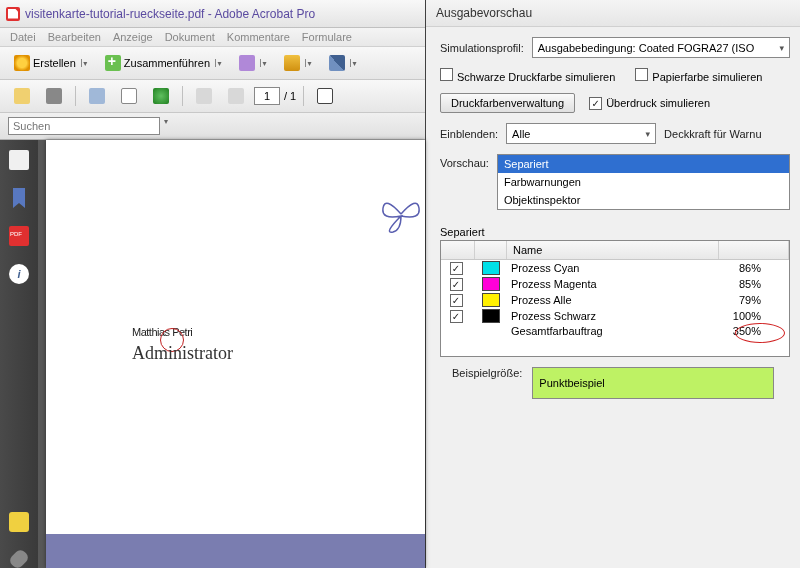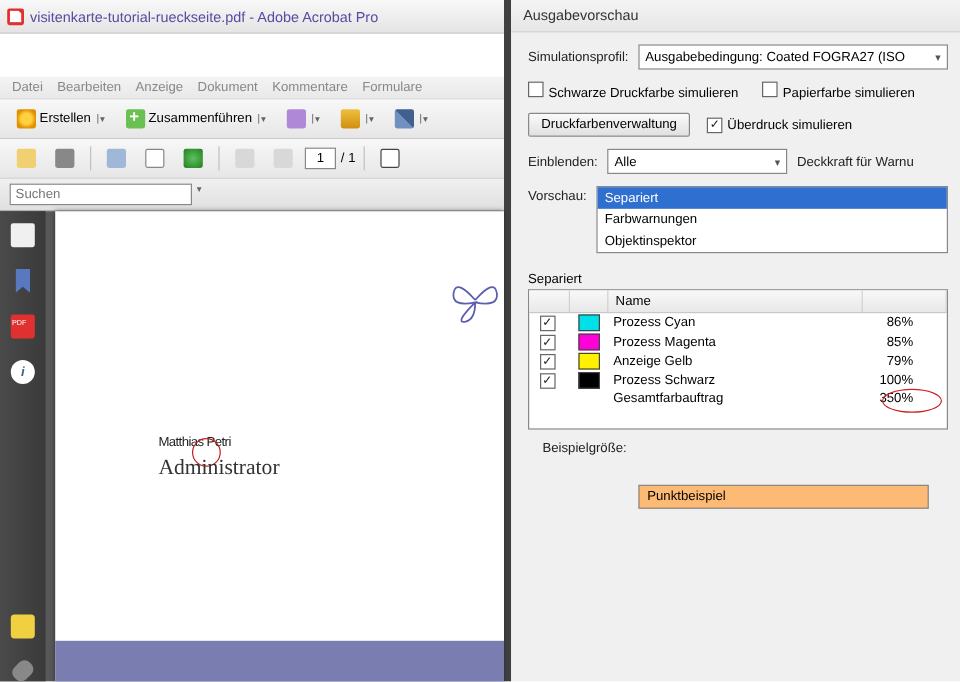--- a/index.html
+++ b/index.html
@@ -1,23 +1,23 @@
 <!DOCTYPE html>
 <html><head>
 <meta charset="utf-8">
 <style>
 * { box-sizing: border-box; margin: 0; padding: 0; font-family: "Segoe UI", Tahoma, sans-serif; font-size: 11px; }
 body { background: #fff; width: 800px; height: 568px; overflow: hidden; display: flex; }
-.left-pane { width: 426px; display: flex; flex-direction: column; border-right: 6px solid #404040; }
+.left-pane { width: 426px; display: flex; flex-direction: column; border-right: 1px solid #404040; }
 .right-pane { flex: 1; display: flex; flex-direction: column; background: #f0f0f0; }
 .titlebar { display: flex; align-items: center; height: 28px; padding: 0 6px; background: linear-gradient(#f8f8f8,#e4e4e4); border-bottom: 1px solid #c0c0c0; gap: 5px; }
 .titlebar .pdf-ico { width:14px; height:14px; background:#e03030; border-radius:2px; position:relative; }
 .titlebar .pdf-ico::after{content:"";position:absolute;top:2px;left:2px;right:2px;bottom:2px;background:#fff;clip-path:polygon(0 0,70% 0,100% 30%,100% 100%,0 100%);}
 .title-text { color:#5a4aa0; font-size:12px; }
-.menubar { display:flex; gap:12px; padding:3px 10px; background:linear-gradient(#f4f4f4,#e8e8e8); border-bottom:1px solid #d0d0d0; color:#888; font-size:11px;margin-top:36px;}
+.menubar { display:flex; gap:12px; padding:3px 10px; background:linear-gradient(#f4f4f4,#e8e8e8); border-bottom:1px solid #d0d0d0; color:#888; font-size:11px;}
 .toolbar1,.toolbar2 { display:flex; align-items:center; gap:4px; padding:4px 8px; background:linear-gradient(#f8f8f8,#e6e6e6); border-bottom:1px solid #c8c8c8;}
 .tb-btn { display:flex; align-items:center; gap:3px; padding:3px 5px; border:1px solid transparent; border-radius:3px; cursor:pointer;}
 .ico16{width:16px;height:16px;display:inline-block;border-radius:2px;}
 .i-star{background:radial-gradient(circle,#ffd040 40%,#e09000 70%);}
 .i-plus{background:#6ac050;position:relative;}
 .i-plus::after{content:"+";color:#fff;position:absolute;left:3px;top:-2px;font-size:14px;font-weight:bold;}
 .i-users{background:#b088d8;}
 .i-lock{background:linear-gradient(#f0c040,#d09010);}
 .i-pen{background:linear-gradient(45deg,#7090c0 50%,#406090 50%);}
 .i-print{background:#888;}
@@ -75,21 +75,21 @@
 .th.c4{width:70px;}
 .tr{display:flex;align-items:center;padding:1px 0;}
 .td1{width:34px;display:flex;justify-content:center;}
 .td2{width:32px;display:flex;justify-content:center;}
 .swatch{width:18px;height:14px;border:1px solid #444;}
 .td3{flex:1;padding-left:4px;}
 .td4{width:70px;text-align:right;padding-right:28px;}
 .ovl{position:relative;}
 .ovl::after{content:"";position:absolute;right:4px;top:-2px;width:48px;height:18px;border:1.5px solid #d02020;border-radius:50%;}
 .bottom-row{display:flex;align-items:flex-start;gap:10px;padding:10px 26px;}
-.lg-input{flex:1;height:20px;border:1px solid #888;background:#fdba74;padding:0 6px;margin-top:36px;}
+.lg-input{flex:1;height:32px;border:1px solid #888;background:#bef264;padding:0 6px;}
 </style>
 </head>
 <body>
 
 <div class="left-pane">
   <div class="titlebar">
     <span class="pdf-ico"></span>
     <span class="title-text">visitenkarte-tutorial-rueckseite.pdf - Adobe Acrobat Pro</span>
   </div>
   <div class="menubar">
@@ -243,21 +243,21 @@
             <div class="td3">Prozess Magenta</div>
             <div class="td4">85%</div>
           </div>
         <div class="tr">
             <div class="td1">
               <span class="cb checked"></span>
             </div>
             <div class="td2">
               <span class="swatch" style="background:#fff000"></span>
             </div>
-            <div class="td3">Anzeige Gelb</div>
+            <div class="td3">Prozess Alle</div>
             <div class="td4">79%</div>
           </div>
         <div class="tr">
             <div class="td1">
               <span class="cb checked"></span>
             </div>
             <div class="td2">
               <span class="swatch" style="background:#000"></span>
             </div>
             <div class="td3">Prozess Schwarz</div>

